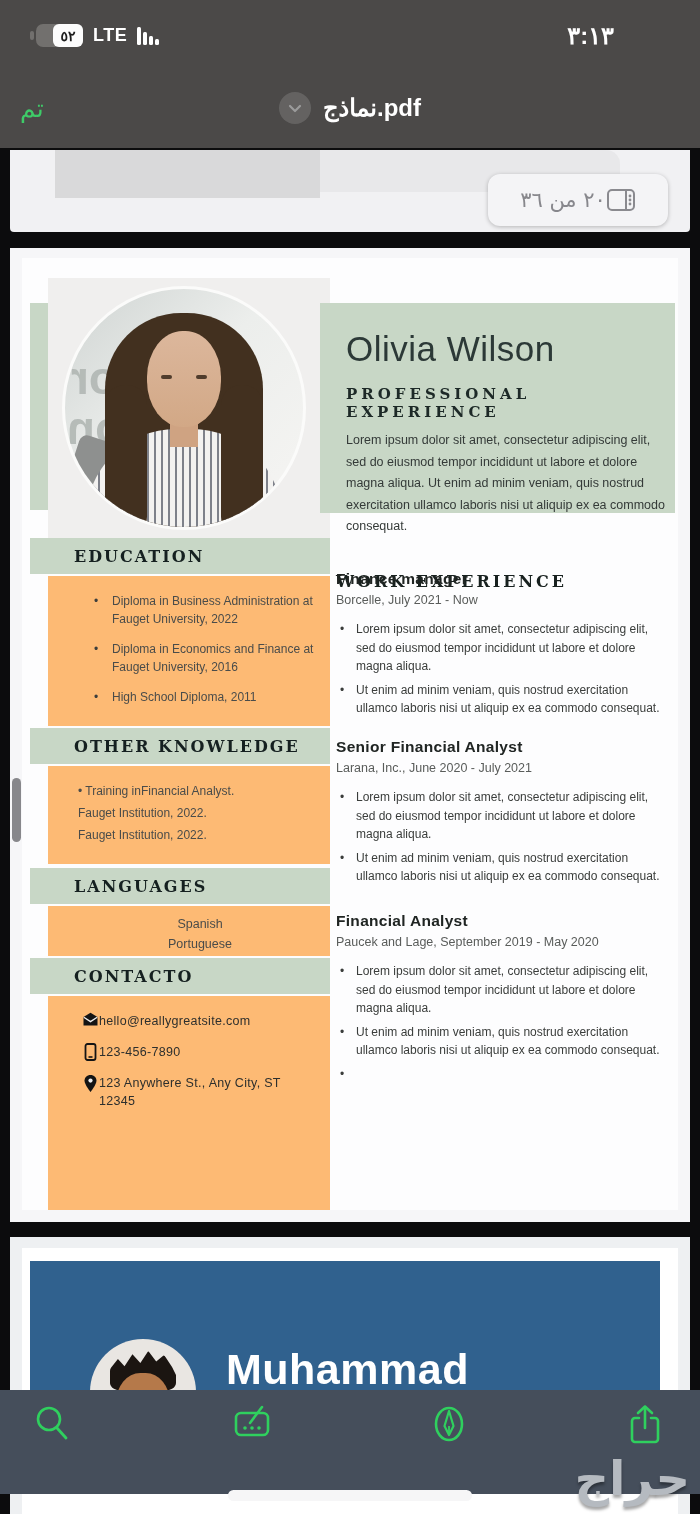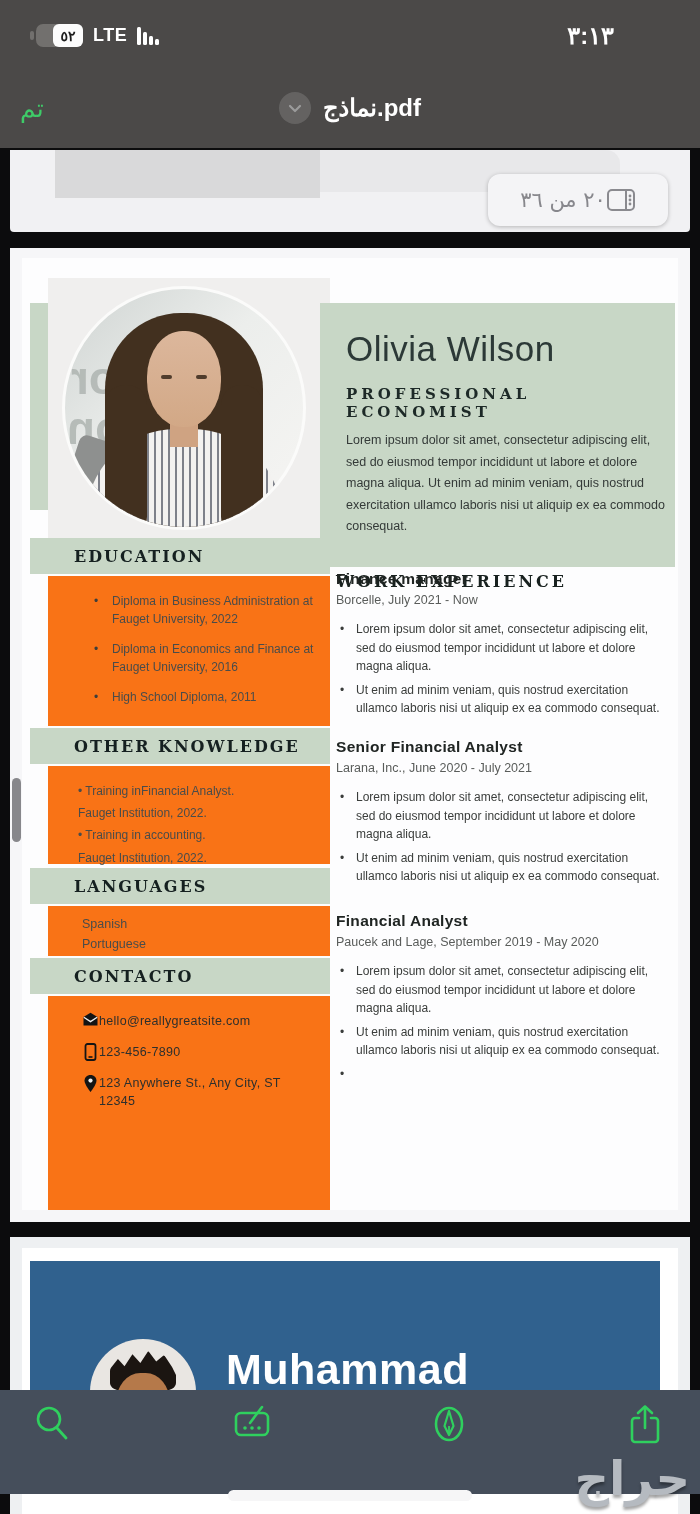--- a/index.html
+++ b/index.html
@@ -61,34 +61,34 @@
            border-radius:90px 90px 0 0;
            background:repeating-linear-gradient(90deg,#f3f2f0 0 5px,#7e818a 5px 7px); }
   .strand { position:absolute; top:96px; width:42px; height:152px; background:#42301f; border-radius:20px; }
   .strand.l { left:40px; } .strand.r { right:40px; }
   .face { position:absolute; left:50%; transform:translateX(-50%); top:42px; width:74px; height:96px;
           background:linear-gradient(#dcb79c,#d2a886); border-radius:48%; }
   .eyes { position:absolute; left:50%; transform:translateX(-50%); top:44px; width:46px; height:4px; display:flex; justify-content:space-between; }
   .eyes i { width:11px; height:4px; background:#503c2c; border-radius:2px; display:block; }
   .neck { position:absolute; left:50%; transform:translateX(-50%); top:130px; width:28px; height:28px; background:#cfa382; }
 
-  .hdr-box { position:absolute; left:310px; top:55px; width:355px; height:264px; padding:26px 26px 0 26px; }
+  .hdr-box { position:absolute; left:310px; top:55px; width:355px; height:210px; padding:26px 26px 0 26px; }
   .r-name { font-size:35px; color:#2c3937; font-weight:500; letter-spacing:.5px; }
   .r-role { margin-top:16px; font-family:"DejaVu Serif", serif; font-weight:bold; font-size:15px;
             letter-spacing:4px; color:#1d2927; }
   .r-sum  { margin-top:9px; font-size:12.5px; line-height:1.72; color:#33393六; color:#343a38; width:322px; }
 
   .banner { position:absolute; left:20px; width:300px; height:36px; display:flex; align-items:center; padding-left:44px; }
   .banner span { font-family:"DejaVu Serif", serif; font-weight:bold; font-size:16px; letter-spacing:2px; color:#152020; }
   .b-edu { top:290px; } .b-ok { top:480px; } .b-lang { top:620px; } .b-cont { top:710px; }
 
-  .gray-block { position:absolute; left:38px; width:282px; background:#f97316; }
+  .gray-block { position:absolute; left:38px; width:282px; background:#fdba74; }
   .gb-edu { top:328px; height:150px; padding:16px 14px 0 46px; }
   .gb-ok  { top:518px; height:98px;  padding:14px 12px 0 30px; }
-  .gb-lang{ top:658px; height:50px;  padding:8px 12px 0 34px; }
+  .gb-lang{ top:658px; height:50px;  padding:8px 12px 0 34px;text-align:center; }
   .gb-cont{ top:748px; height:214px; padding:16px 10px 0 34px; }
 
   ul.dotlist { list-style:none; }
   ul.dotlist li { position:relative; padding-left:18px; font-size:12px; line-height:1.5; color:#4a4c4a; margin-bottom:12px; }
   ul.dotlist li::before { content:"•"; position:absolute; left:0; top:0; color:#3c3e3c; }
 
   .ok-line { font-size:12px; line-height:1.85; color:#4a4c4a; }
   .lang-line { font-size:12.5px; line-height:1.6; color:#4a4c4a; }
 
   .c-row { display:flex; margin-bottom:13px; align-items:flex-start; }
@@ -204,21 +204,21 @@
         <div class="face">
           <div class="eyes">
               <i></i>
               <i></i>
             </div>
         </div>
       </div>
 
       <div class="hdr-box sage">
         <div class="r-name">Olivia Wilson</div>
-        <div class="r-role">PROFESSIONAL ECONOMIST</div>
+        <div class="r-role">PROFESSIONAL EXPERIENCE</div>
         <div class="r-sum">Lorem ipsum dolor sit amet, consectetur adipiscing elit, sed do eiusmod tempor incididunt ut labore et dolore magna aliqua. Ut enim ad minim veniam, quis nostrud exercitation ullamco laboris nisi ut aliquip ex ea commodo consequat.</div>
       </div>
 
       <div class="banner sage b-edu">
         <span>EDUCATION</span>
         </div>
       <div class="banner sage b-ok">
         <span>OTHER KNOWLEDGE</span>
         </div>
       <div class="banner sage b-lang">
@@ -232,21 +232,20 @@
         <ul class="dotlist">
           <li>Diploma in Business Administration at Fauget University, 2022</li>
           <li>Diploma in Economics and Finance at Fauget University, 2016</li>
           <li>High School Diploma, 2011</li>
         </ul>
       </div>
 
       <div class="gray-block gb-ok">
         <div class="ok-line">• Training inFinancial Analyst.</div>
         <div class="ok-line">Fauget Institution, 2022.</div>
-        <div class="ok-line">• Training in accounting.</div>
         <div class="ok-line">Fauget Institution, 2022.</div>
       </div>
 
       <div class="gray-block gb-lang">
         <div class="lang-line">Spanish</div>
         <div class="lang-line">Portuguese</div>
       </div>
 
       <div class="gray-block gb-cont">
         <div class="c-row">

